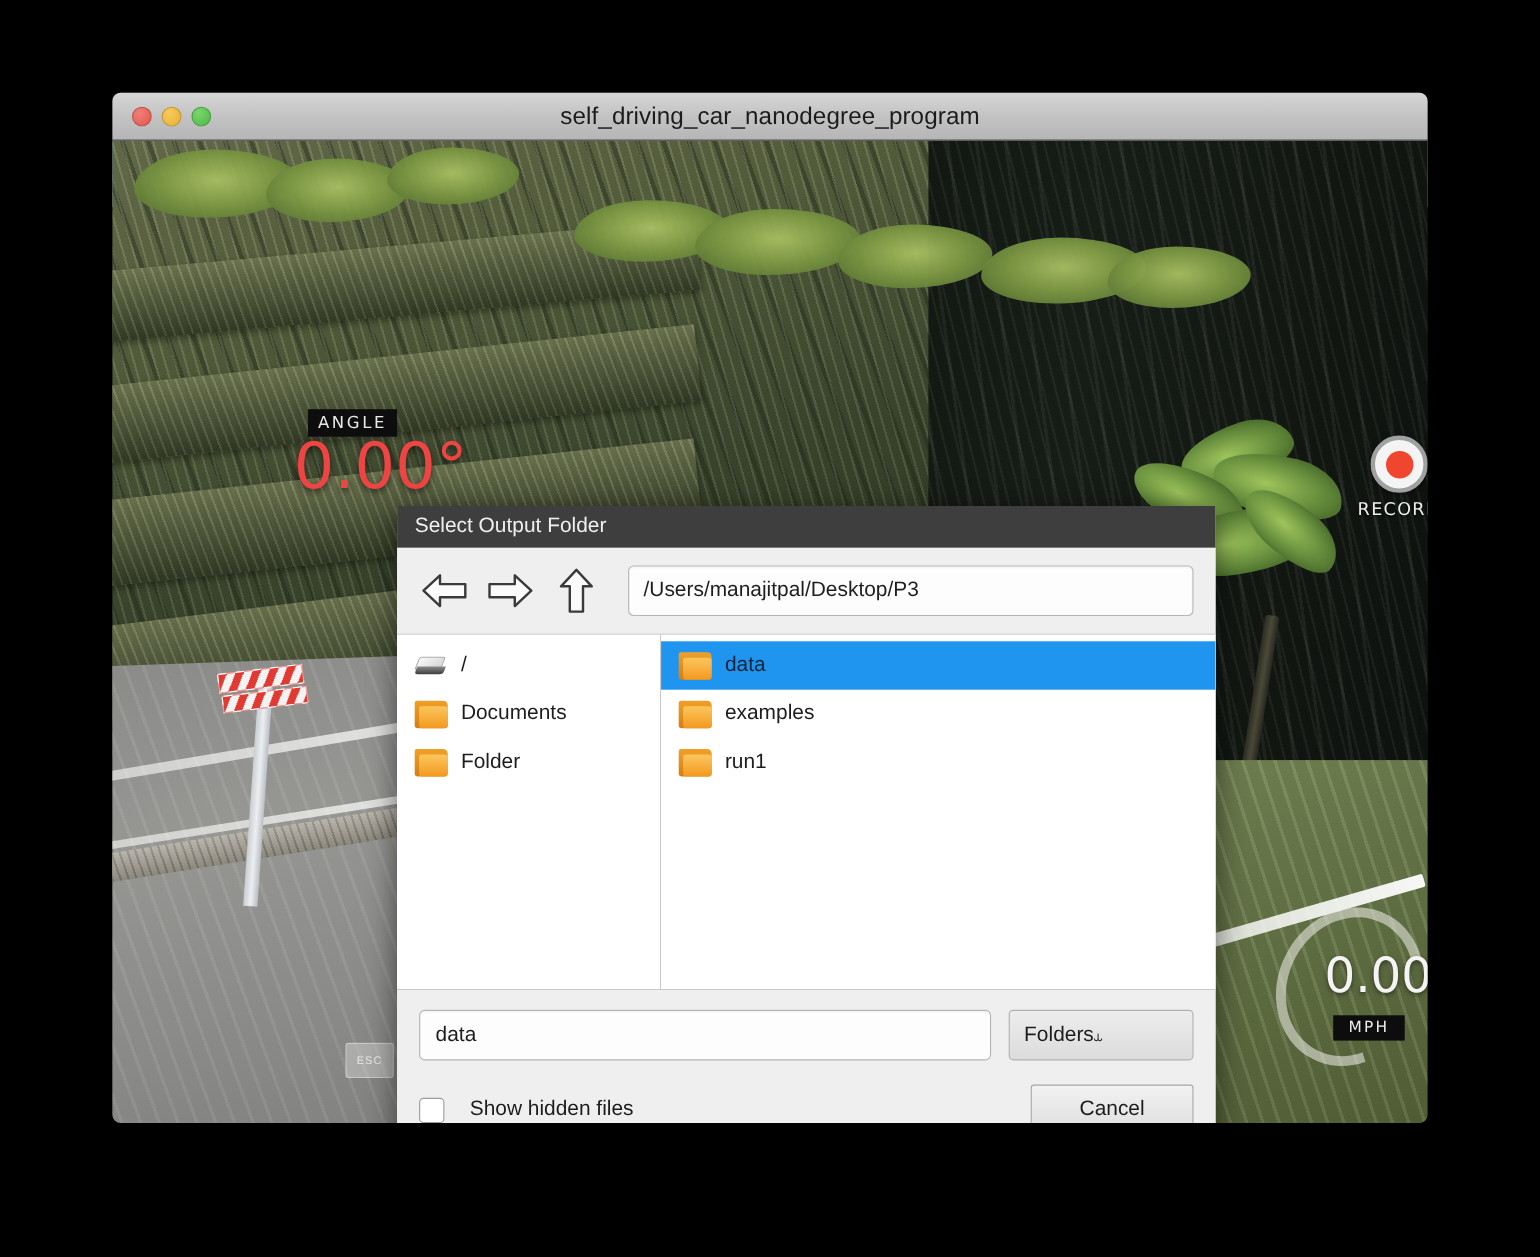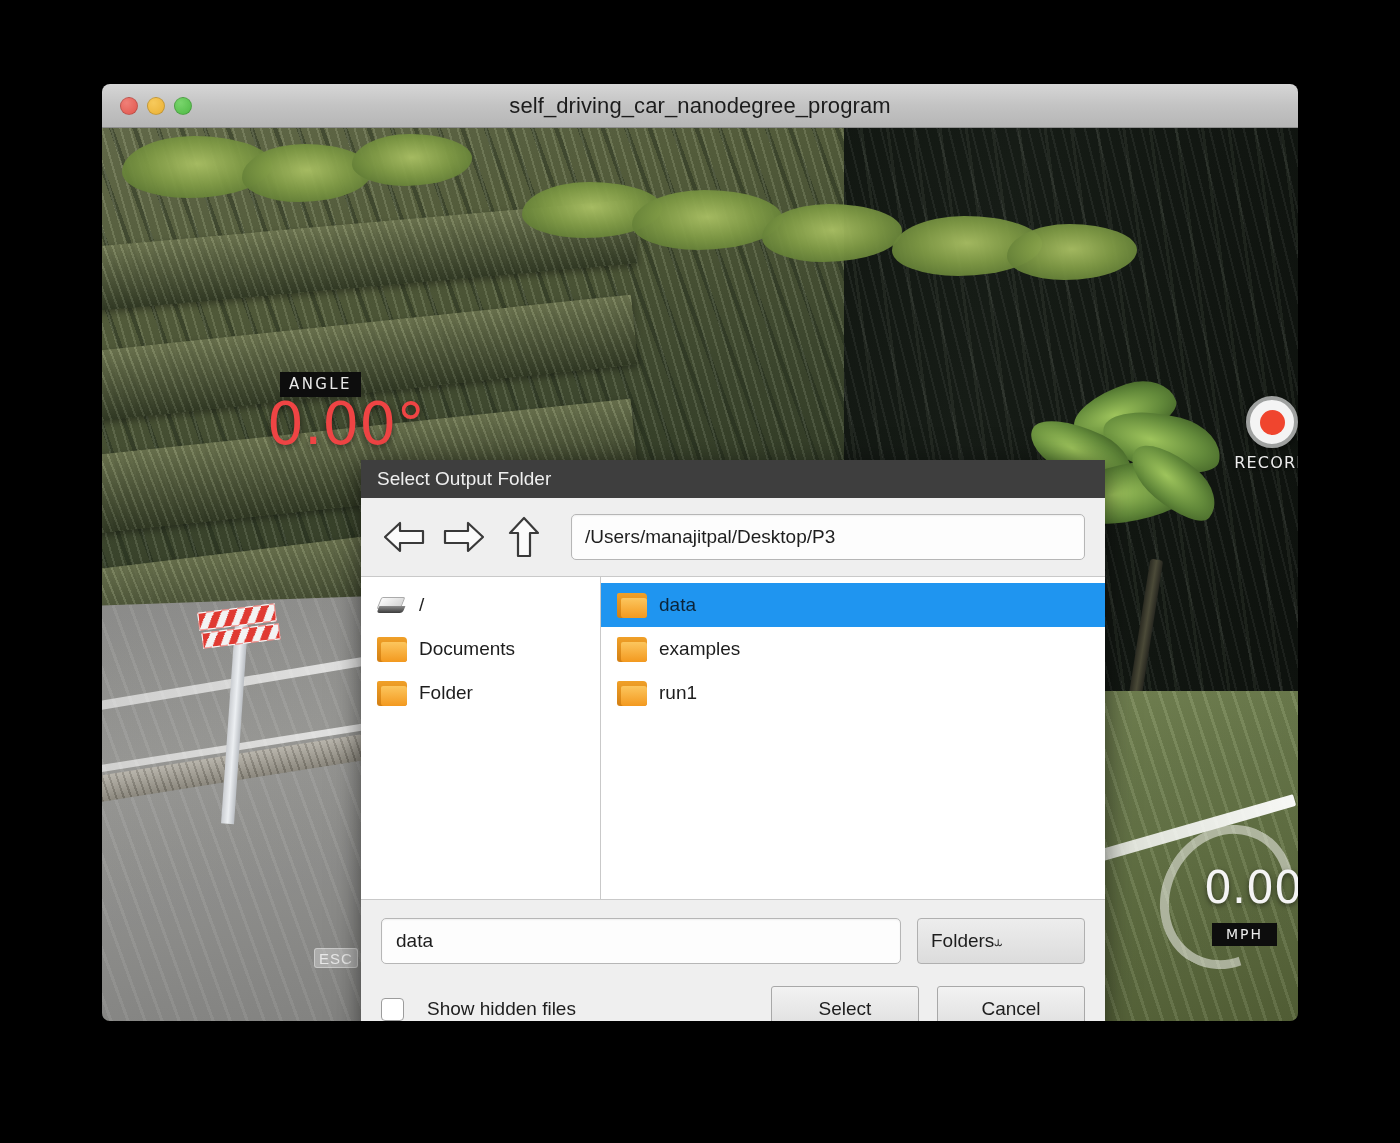--- a/index.html
+++ b/index.html
@@ -225,26 +225,26 @@
   #mph-badge {
     position: absolute; left: 60px; top: 105px;
     background: #0d0d0d; color: #ededed;
     font-size: 14px; letter-spacing: 2px;
     padding: 3px 14px 4px;
     font-family: "DejaVu Sans", sans-serif;
   }
 
   #esc-hint {
     position: absolute; left: 212px; top: 820px;
-    width: 44px; height: 20px;
+    width: 44px; height: 32px;
     background: rgba(225,225,225,0.42);
     border: 1px solid rgba(255,255,255,0.35);
     border-radius: 3px;
     display: flex; align-items: center; justify-content: center;
-    font-size: 15px; color: rgba(255,255,255,0.72);
+    font-size: 10px; color: rgba(255,255,255,0.72);
     letter-spacing: 1px;
   }
 
   
   #file-dialog {
     position: absolute;
     left: 259px; top: 332px;
     width: 744px; height: 588px;
     background: #f0f0f0;
     box-shadow: 0 6px 26px rgba(0,0,0,0.55);
@@ -548,20 +548,19 @@
             <span>Folders</span>
             <span class="chev">⥿</span>
           </div>
         </div>
         <div id="footer-row2">
           <div id="hidden-toggle">
             <span id="hidden-checkbox"></span>
             <span id="hidden-label">Show hidden files</span>
           </div>
           <div class="footer-spacer"></div>
-          <div class="dlg-button">Select</div>
           <div class="dlg-button">Cancel</div>
         </div>
       </div>
 
     </div>
   </div>
 </div>
 
 </body></html>

